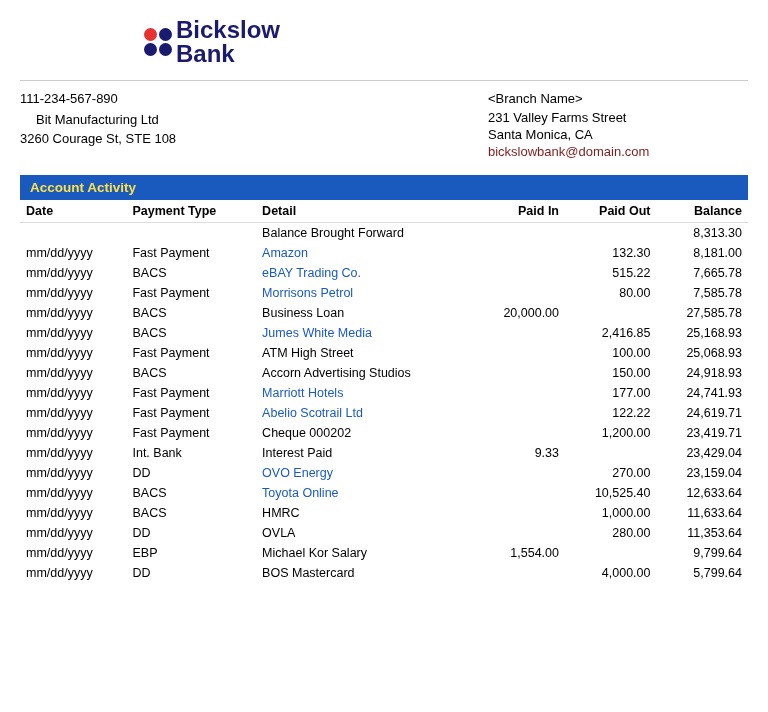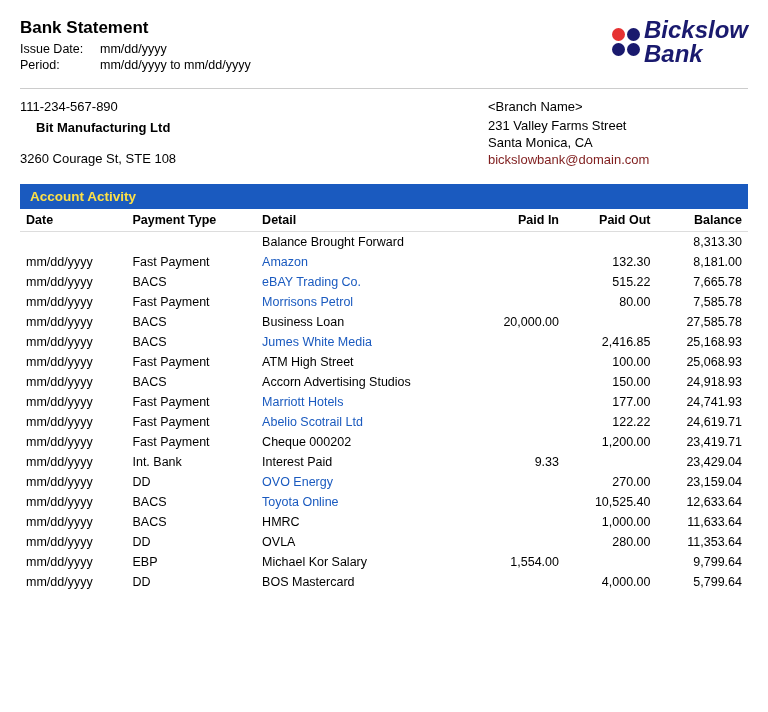--- a/index.html
+++ b/index.html
@@ -46,21 +46,21 @@
     .account-section {
       display: flex;
       justify-content: space-between;
       margin-bottom: 16px;
     }
 
     .account-left { flex: 1; }
     .account-right { flex: 0 0 260px; }
 
     .account-number { font-size: 13px; margin-bottom: 6px; }
-    .company-name { font-weight: bold; margin-bottom: 16px; padding-left: 16px; }
+    .company-name { font-weight: normal; margin-bottom: 4px; padding-left: 16px; }
     .address-line { font-size: 13px; margin-bottom: 2px; }
 
     .branch-name { font-size: 13px; margin-bottom: 4px; }
     .branch-address { font-size: 13px; margin-bottom: 2px; }
     .branch-email { font-size: 13px; color: #7f1d1d; }
 
     .activity-header {
       background: #1a5abf;
       color: #fde047;
       font-size: 13.5px;
@@ -101,21 +101,20 @@
     .logo-wrapper {
       display: flex;
       align-items: center;
       gap: 6px;
       justify-content: flex-end;
     }
 
     .bb-logo {
       display: flex;
       align-items: center;
-      font-style: italic;
     }
 
     .bb-circles {
       display: flex;
       flex-direction: column;
       gap: 2px;
       margin-right: 4px;
     }
 
     .bb-row {
@@ -141,31 +140,20 @@
       font-size: 24px;
       font-weight: bold;
       color: #1a1a6e;
       line-height: 1;
     }
   </style>
 </head>
 <body>
 
 <div class="top-section">
-  <div class="left-info">
-    <div class="bank-title">Bank Statement</div>
-    <div class="meta-row">
-      <span class="meta-label">Issue Date:</span>
-      <span>mm/dd/yyyy</span>
-    </div>
-    <div class="meta-row">
-      <span class="meta-label">Period:</span>
-      <span>mm/dd/yyyy to mm/dd/yyyy</span>
-    </div>
-  </div>
   <div class="right-info">
     <div class="logo-wrapper">
       <div class="bb-logo">
         <div class="bb-circles">
           <div class="bb-row">
             <div class="c-red"></div>
             <div class="c"></div>
           </div>
           <div class="bb-row">
             <div class="c"></div>

